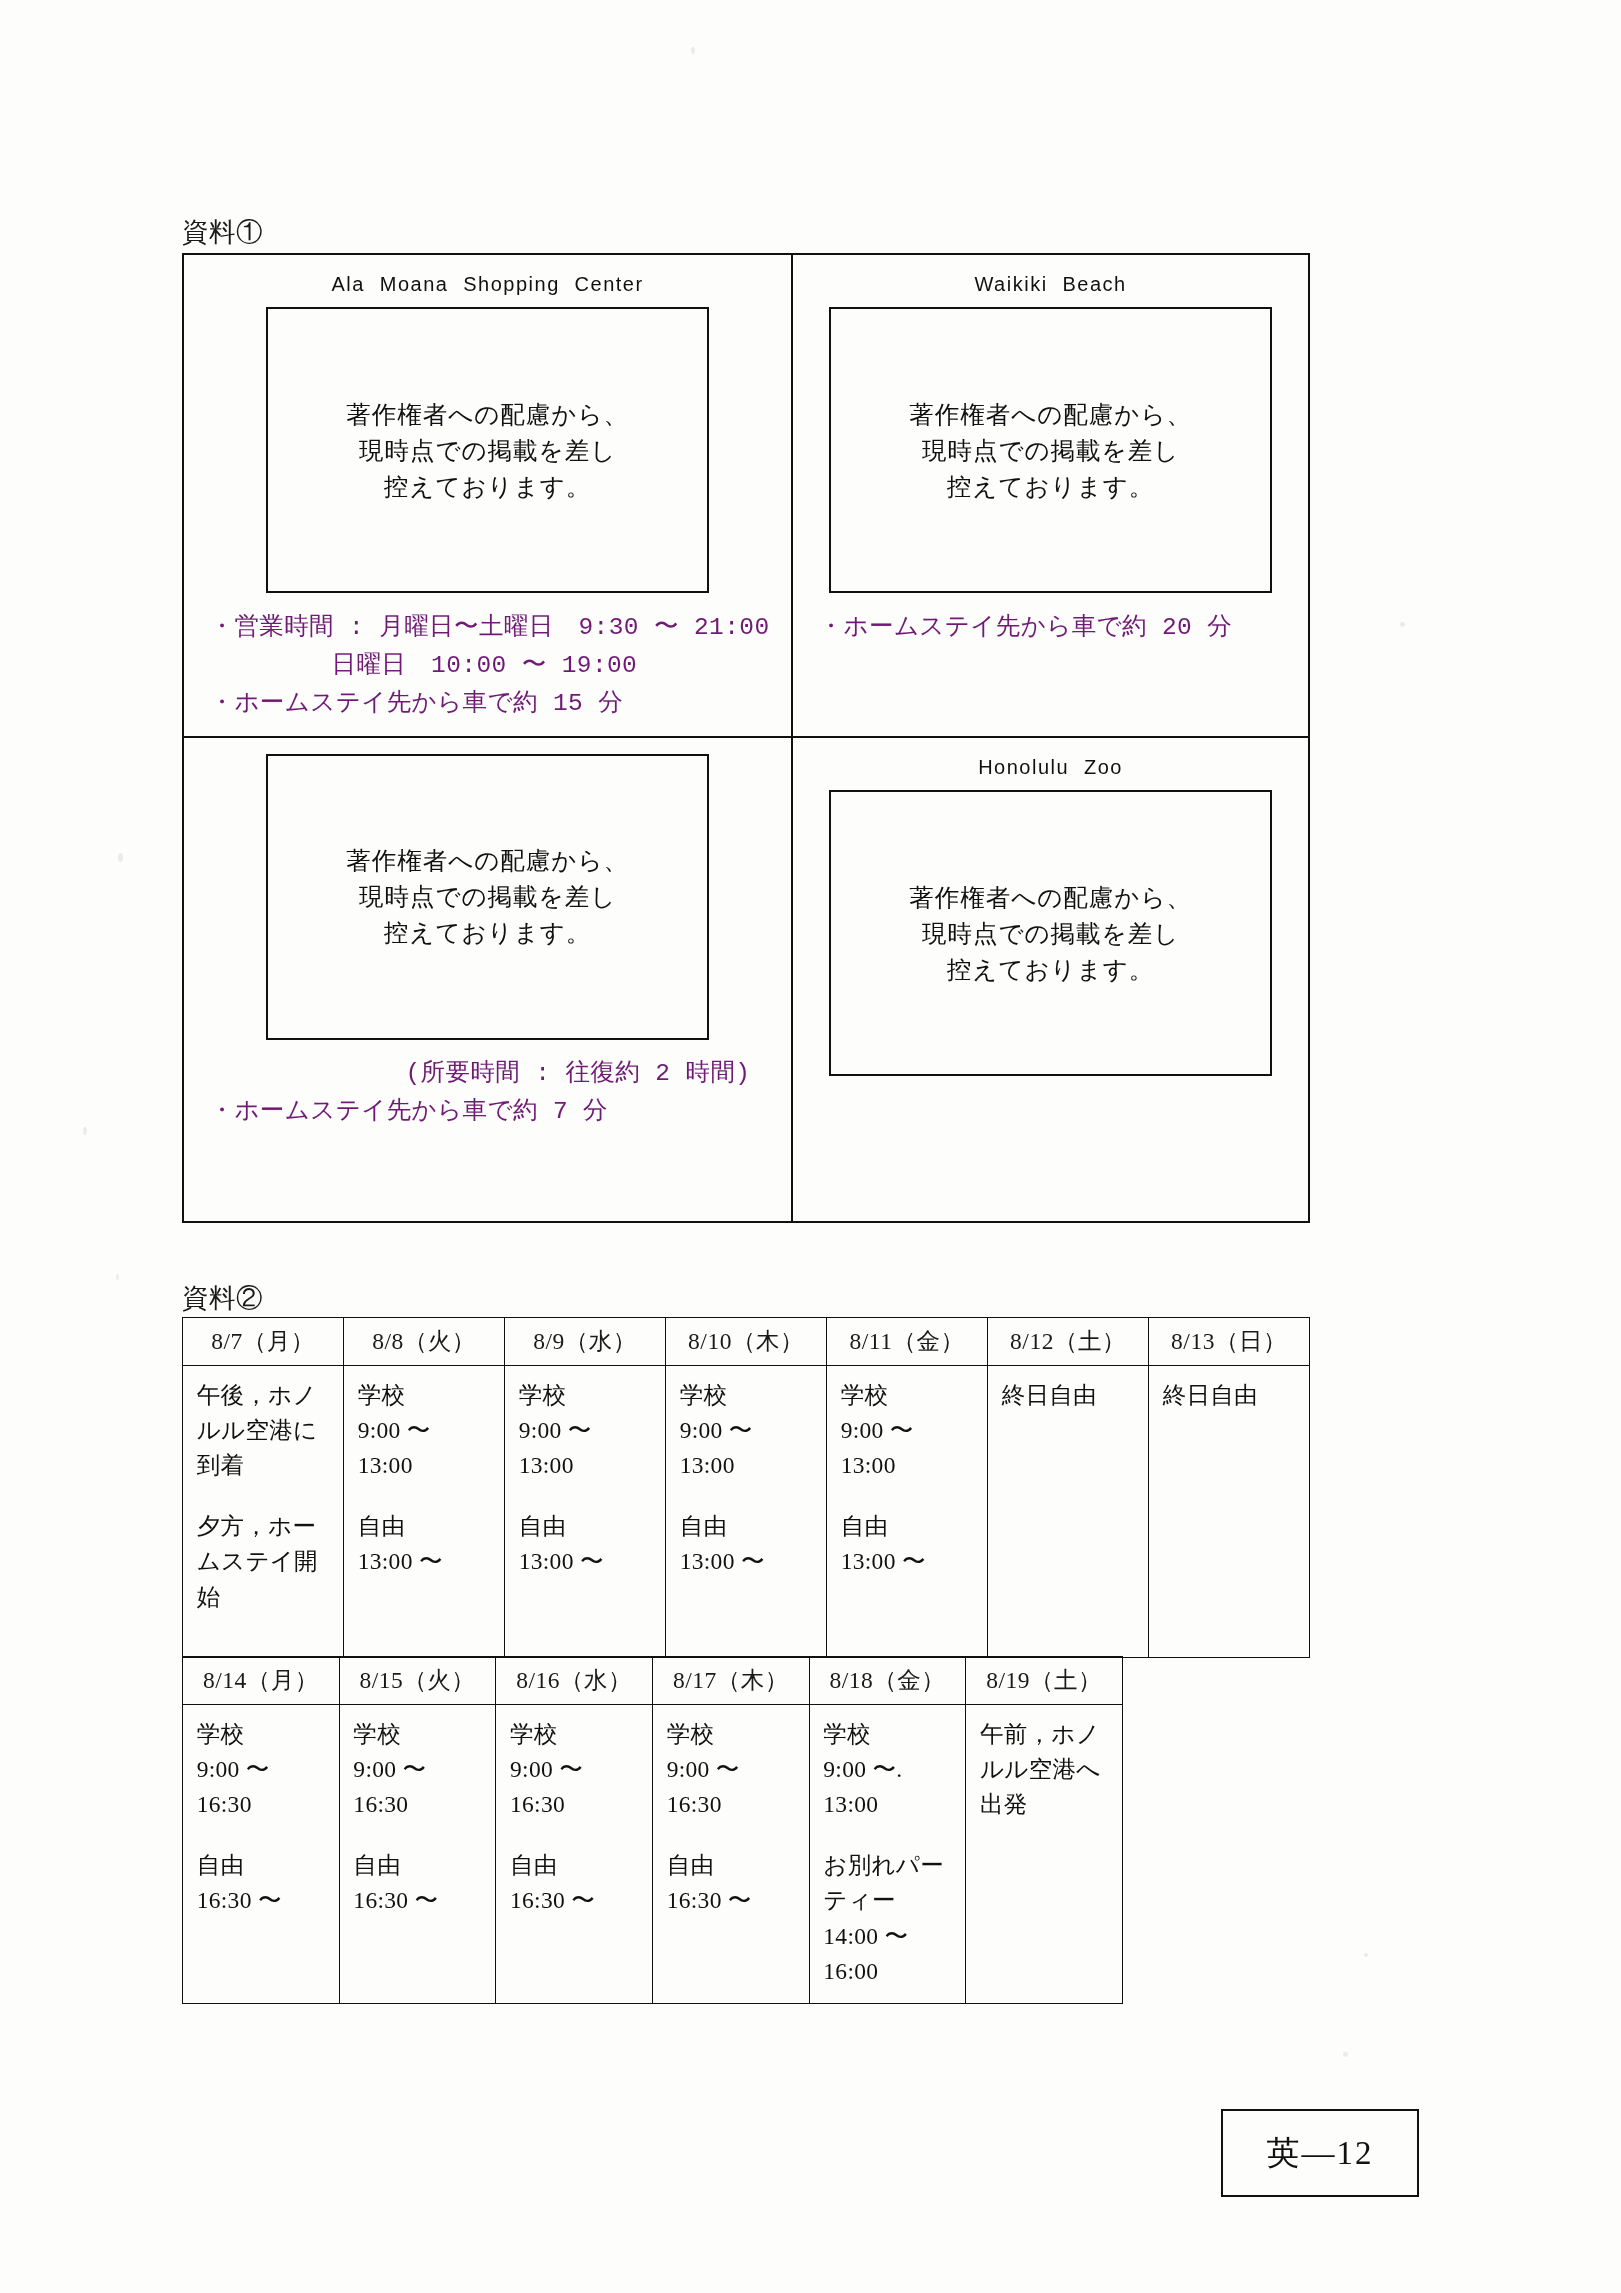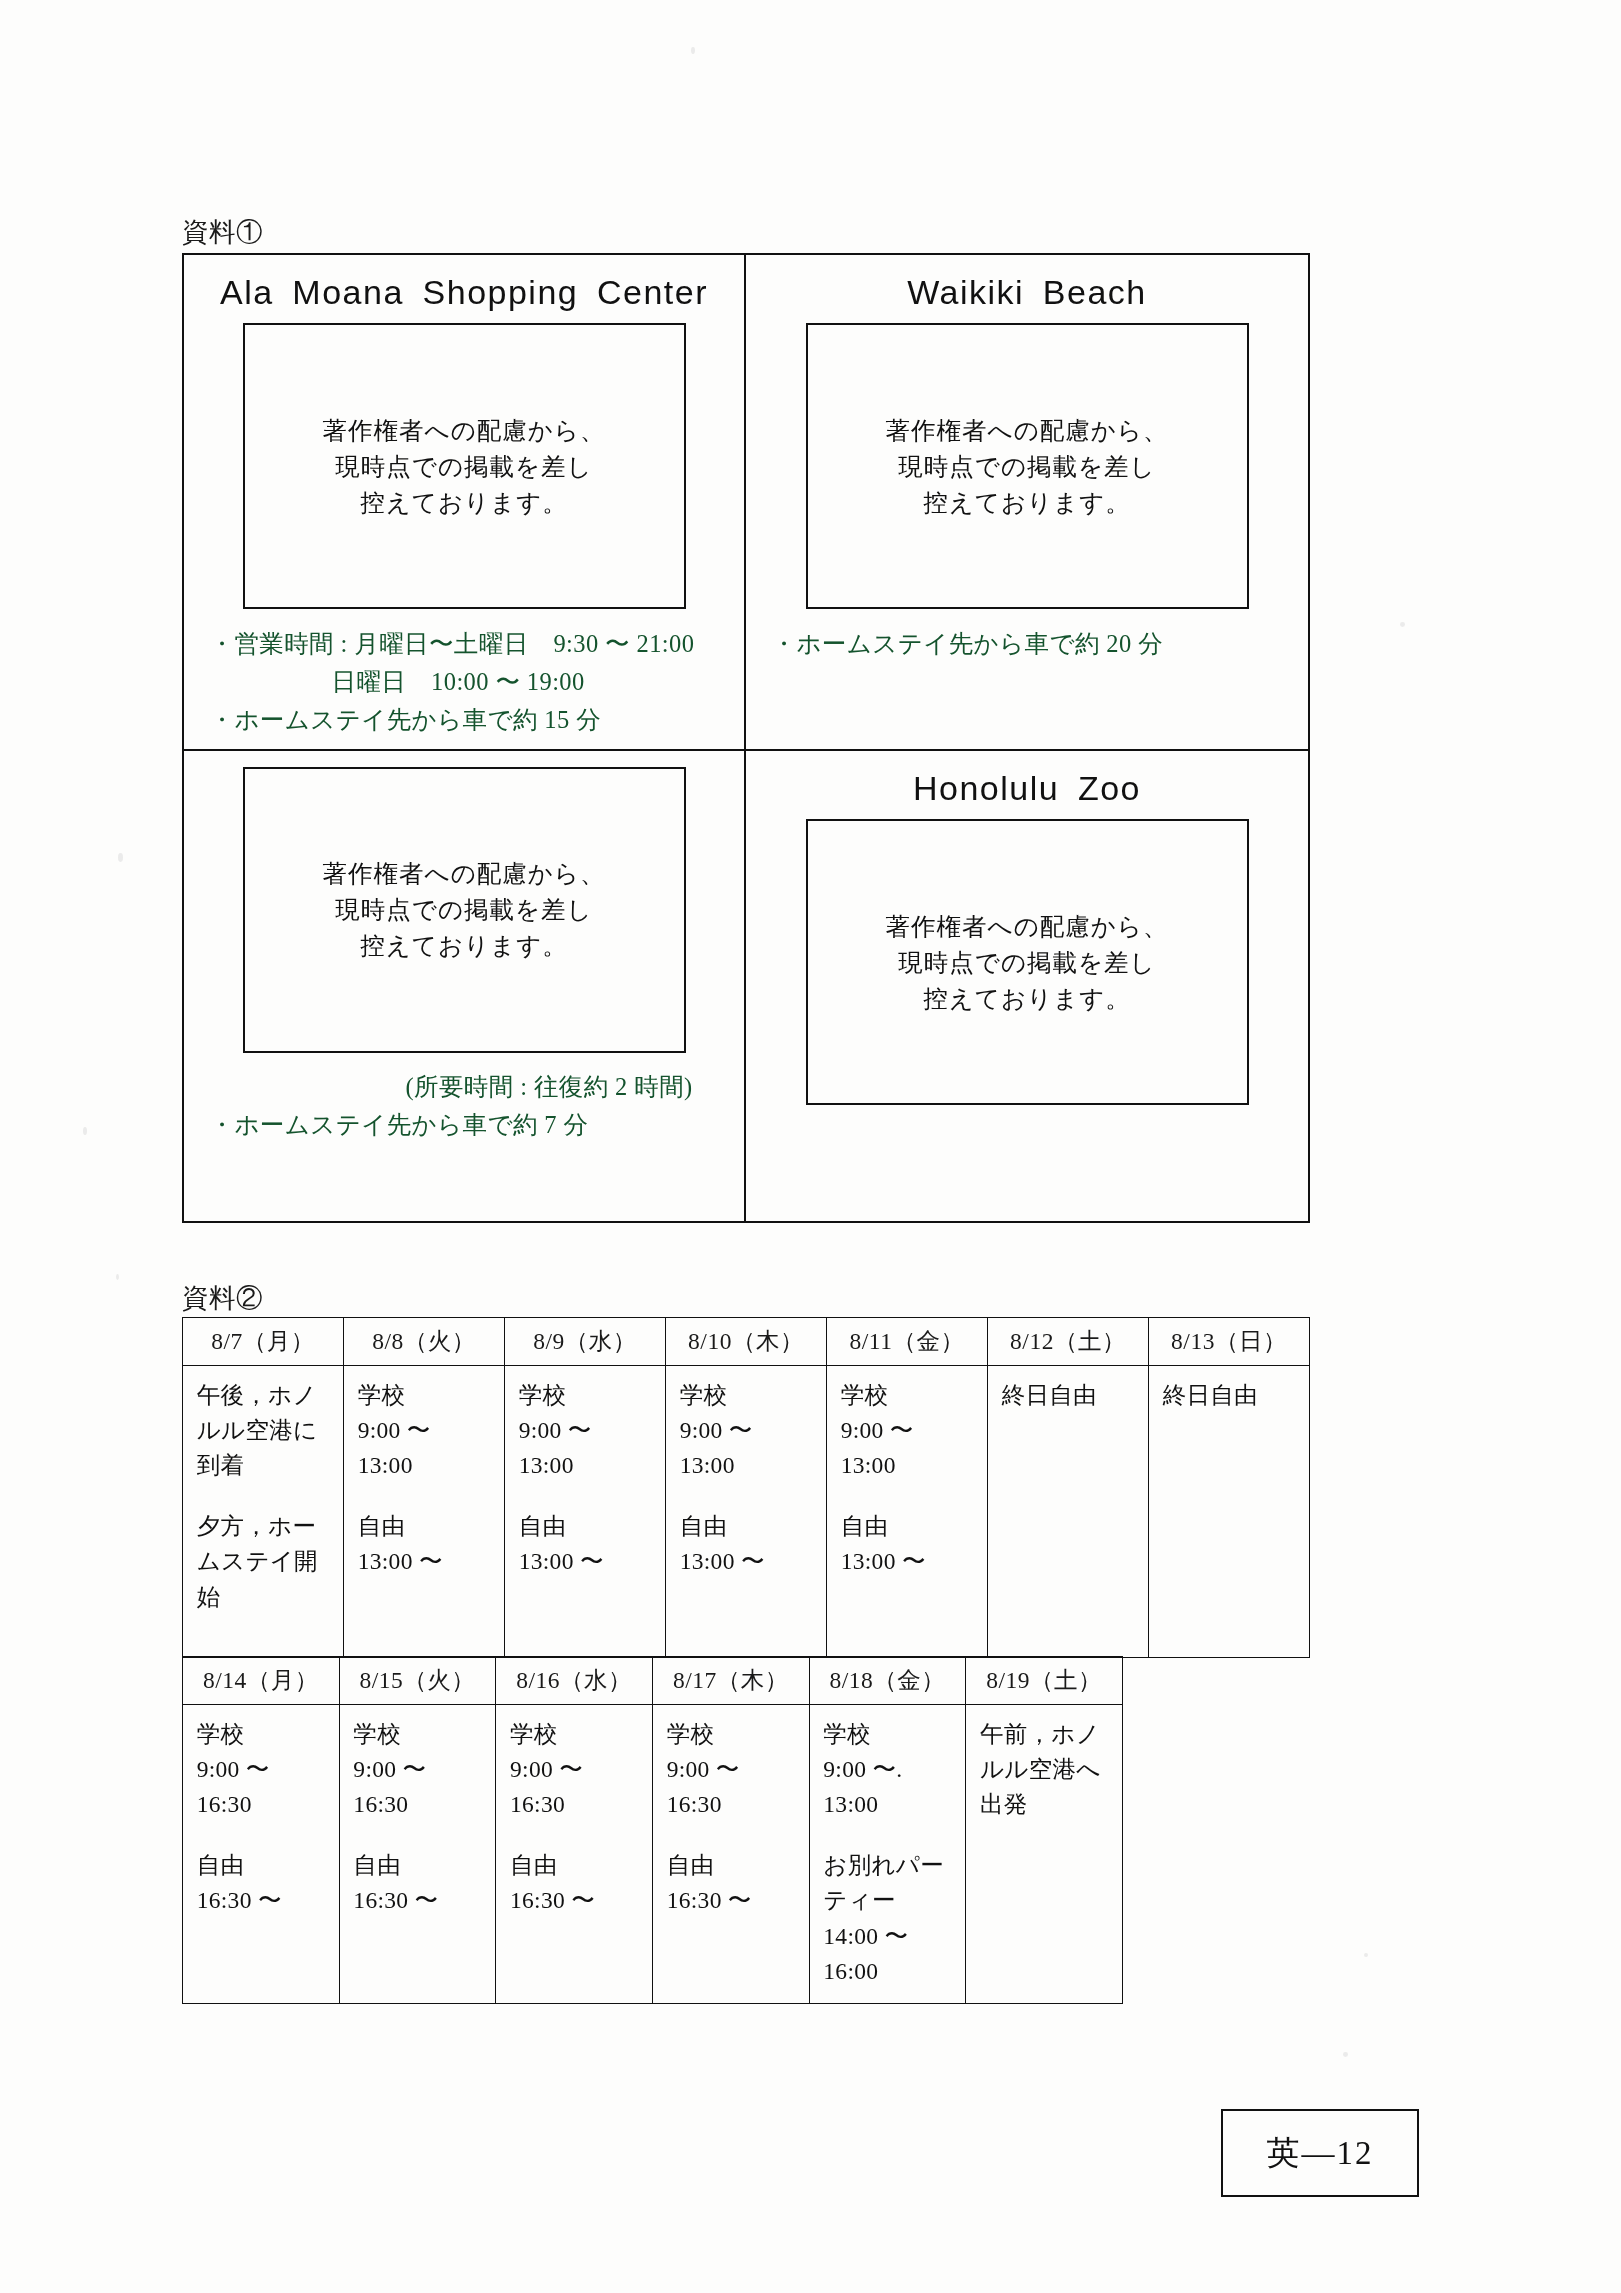--- a/index.html
+++ b/index.html
@@ -59,21 +59,21 @@
     display: flex;
     flex-direction: column;
     position: relative;
   }
   .place-cell.br { border-right: 2px solid #111; }
   .place-cell.bb { border-bottom: 2px solid #111; }
 
   .place-title {
     text-align: center;
     font-family: "Liberation Sans", "DejaVu Sans", sans-serif;
-    font-size: 34px;
+    font-size: 20px;
     letter-spacing: 1.5px;
     word-spacing: 7.8px;
     margin: 2px 0 11.8px 0;
     color: #111;
   }
   .place-photo {
     border: 2px solid #111;
     box-sizing: border-box;
     width: 443px;
     margin: 0 auto;
@@ -92,21 +92,22 @@
   }
   .place-notes {
     margin-top: 15.7px;
     padding-left: 3.9px;
   }
   .note-line {
     font-size: 24.5px;
     line-height: 1.55;
     letter-spacing: 0.4px;
     white-space: nowrap;
-    color: #14532d;
+    color: #701a75;
+    font-family: Liberation Mono, monospace;
   }
   .note-line.indent-1 { padding-left: 122px; }
   .note-line.indent-2 { padding-left: 196px; }
 
   
   .schedule {
     position: absolute;
     left: 182px;
     border-collapse: collapse;
     table-layout: fixed;

